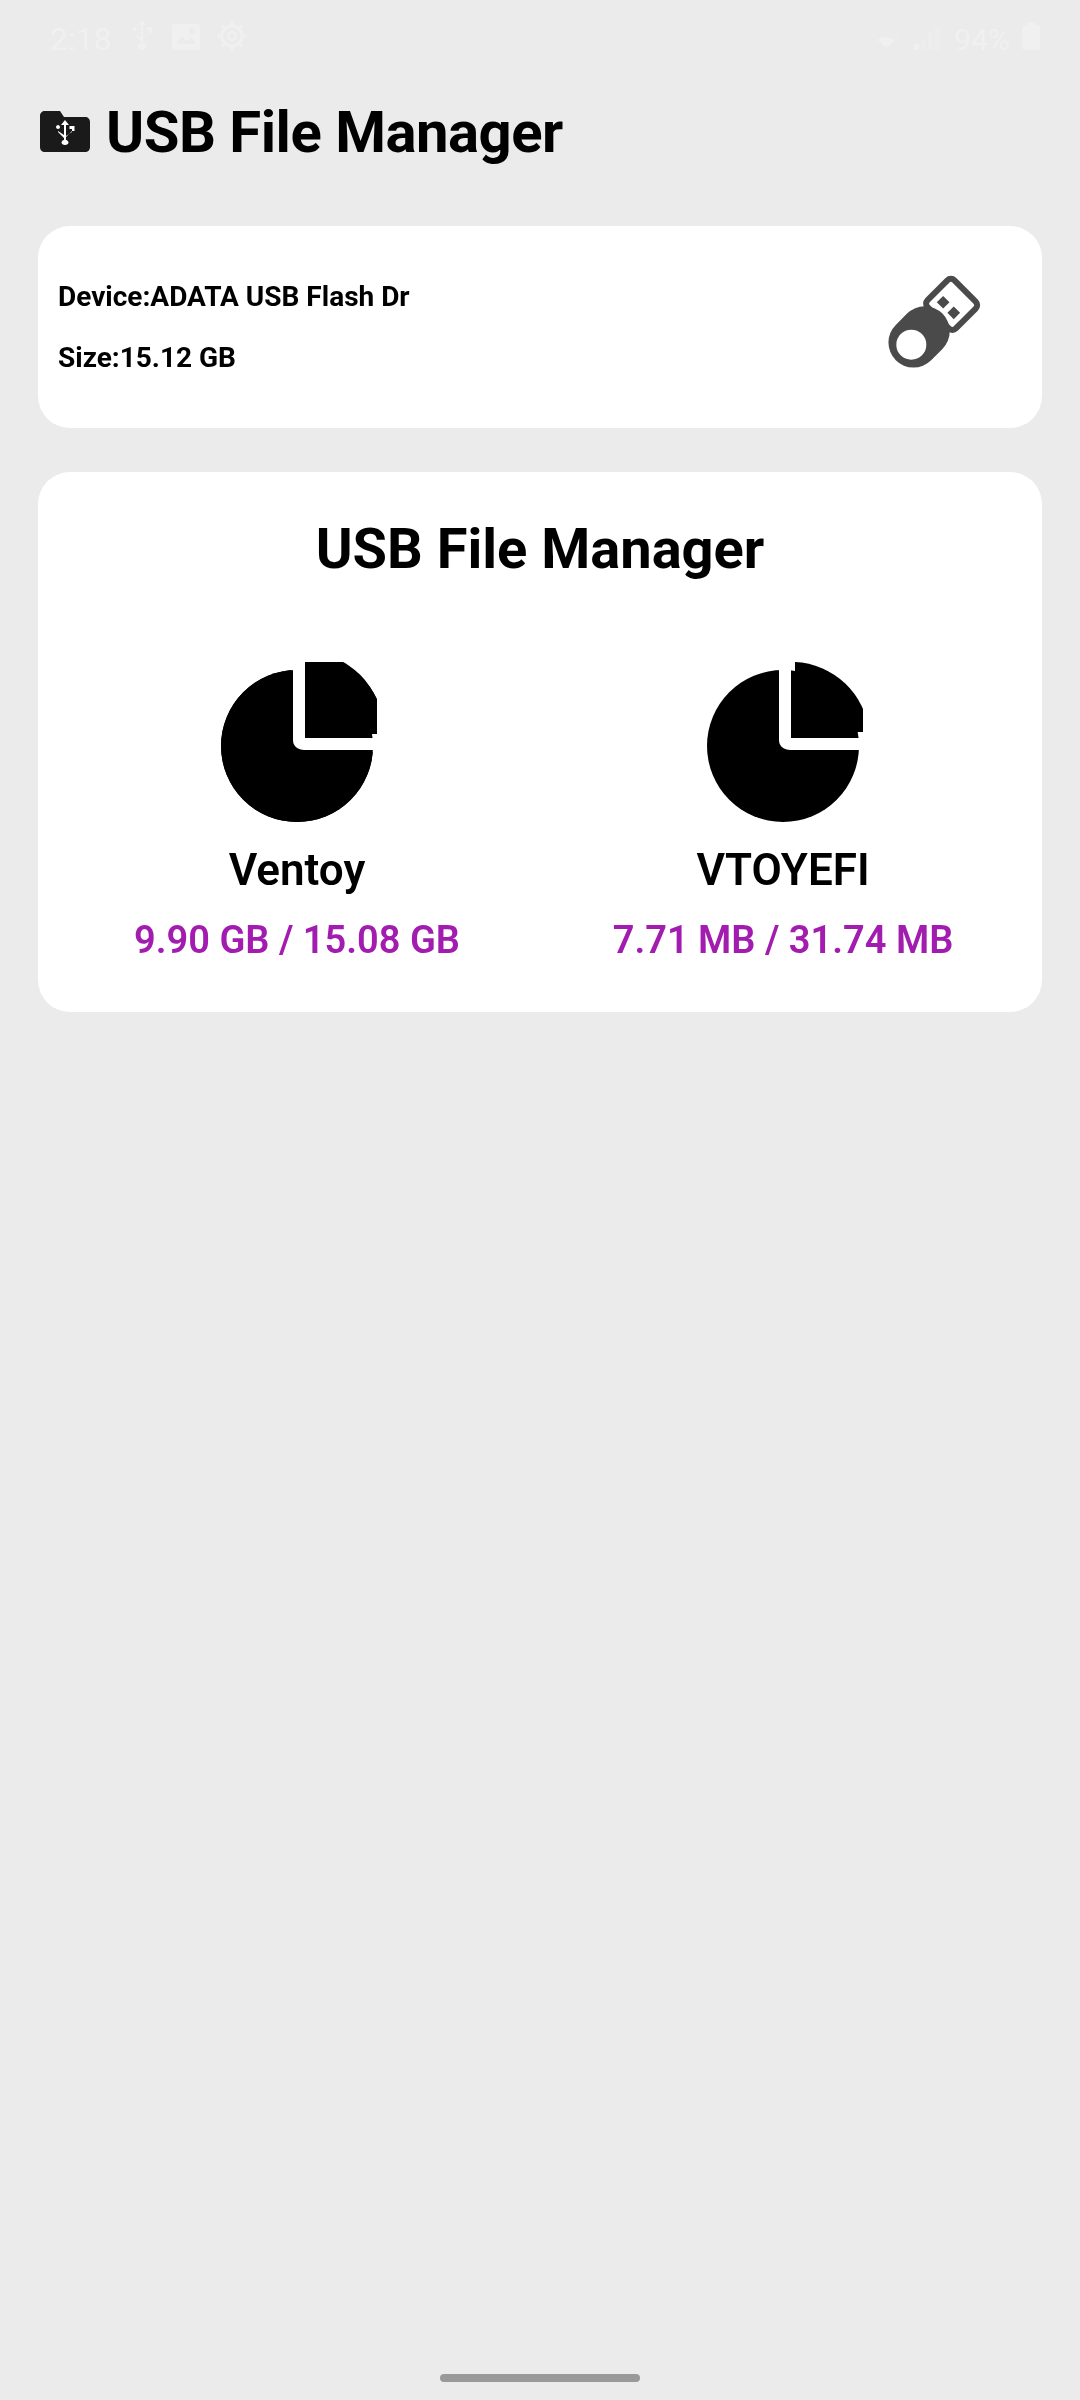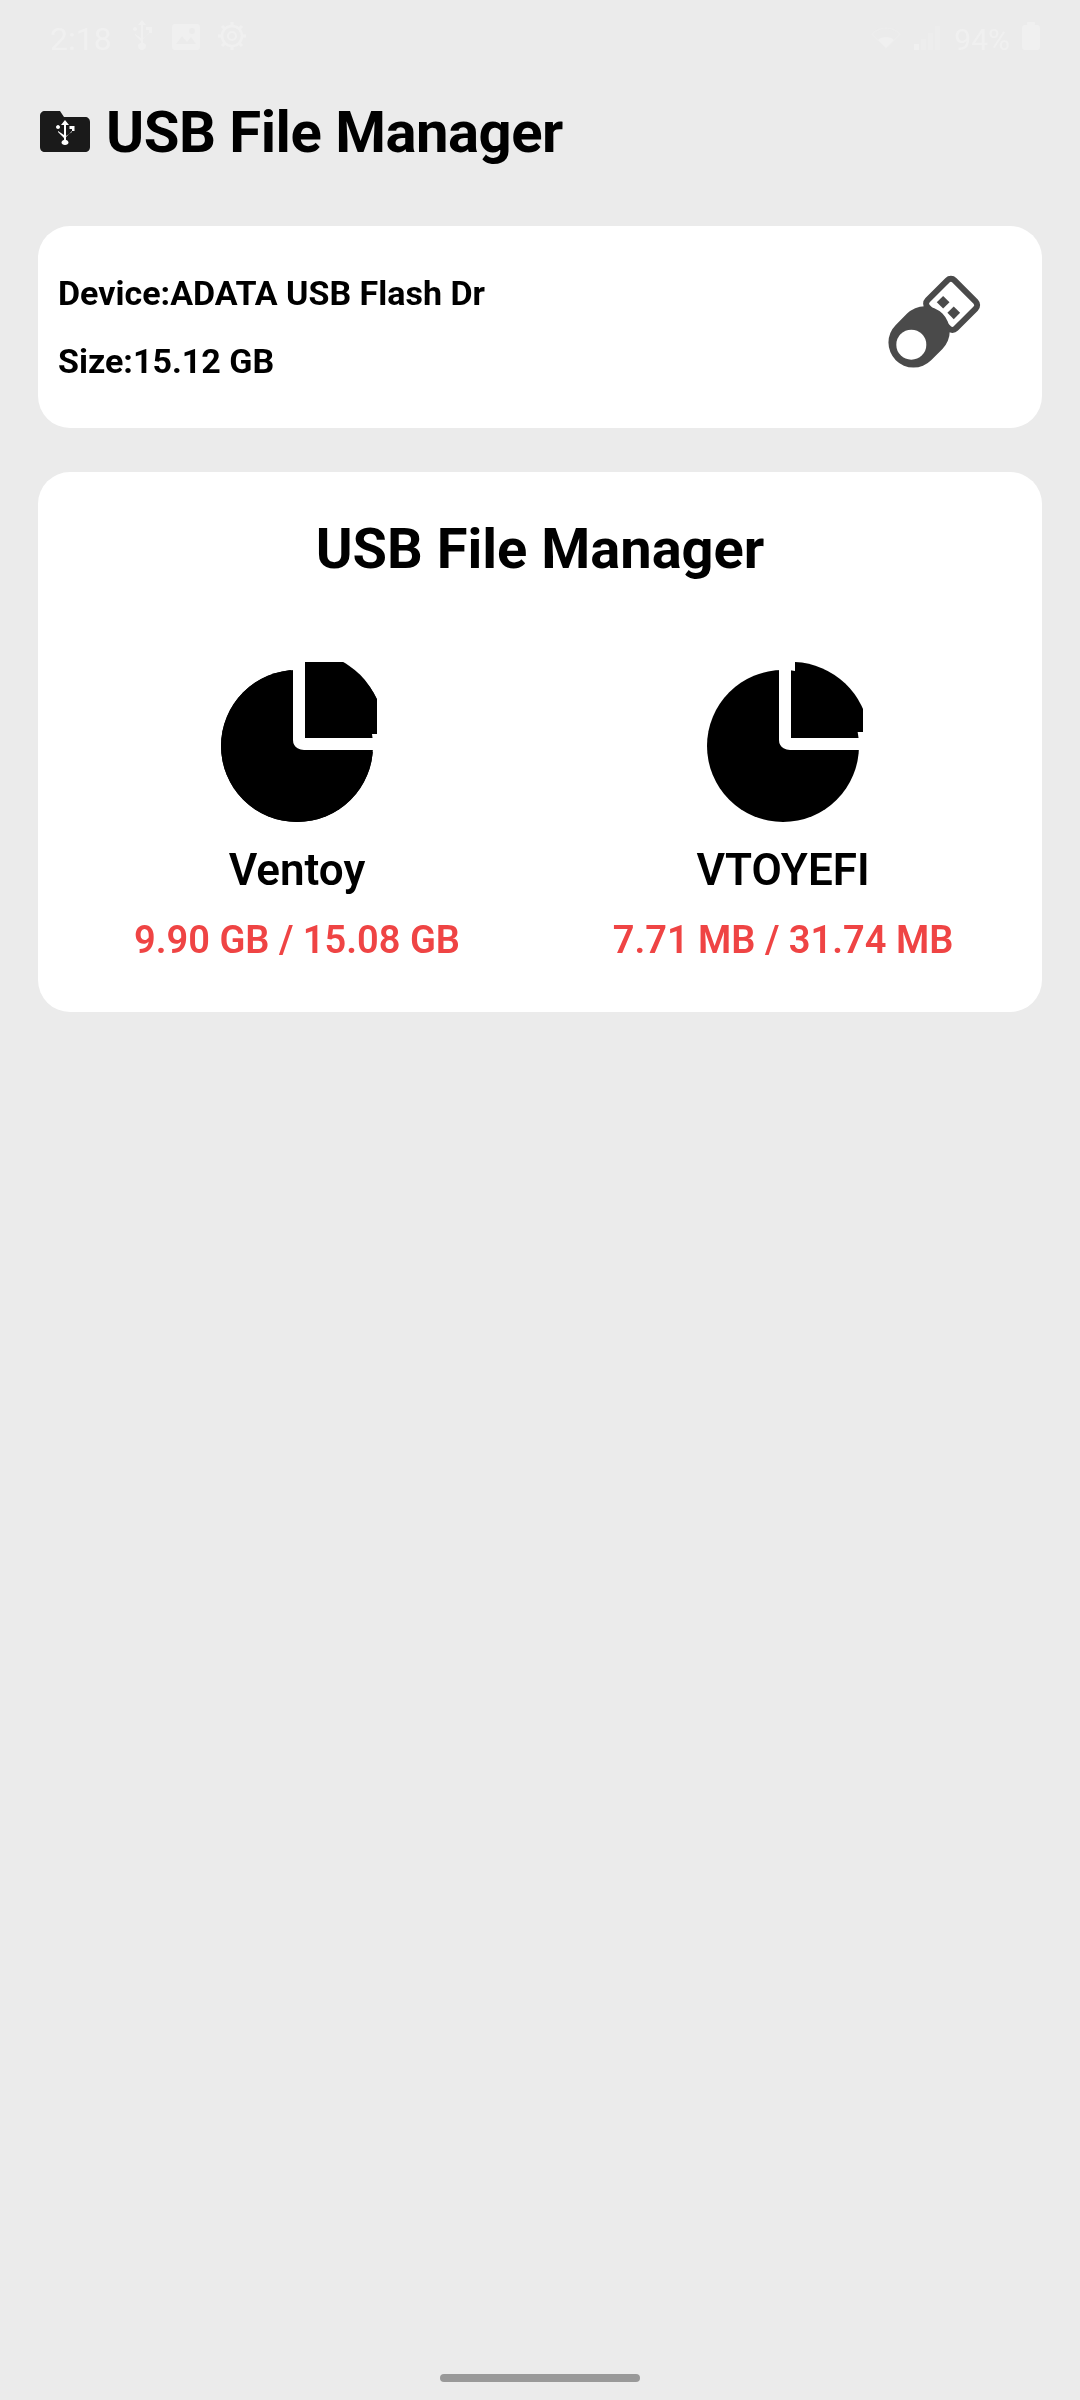--- a/index.html
+++ b/index.html
@@ -55,21 +55,21 @@
       display: flex;
       justify-content: space-between;
       align-items: center;
     }
     .device-info {
       display: flex;
       flex-direction: column;
       gap: 28px;
     }
     .device-line {
-      font-size: 34px;
+      font-size: 28px;
       font-weight: 700;
       color: #000;
     }
     .usb-stick-icon {
       width: 130px;
       height: 130px;
       margin-right: 28px;
     }
     .partitions-card {
       padding: 44px 16px 50px;
@@ -99,21 +99,21 @@
     }
     .partition-name {
       font-size: 44px;
       font-weight: 600;
       color: #000;
       margin-top: 22px;
     }
     .partition-size {
       font-size: 38px;
       font-weight: 600;
-      color: #ef4444;
+      color: #a21caf;
       margin-top: 22px;
     }
     .nav-handle {
       position: absolute;
       bottom: 18px;
       left: 50%;
       transform: translateX(-50%);
       width: 200px;
       height: 8px;
       background: #999;

